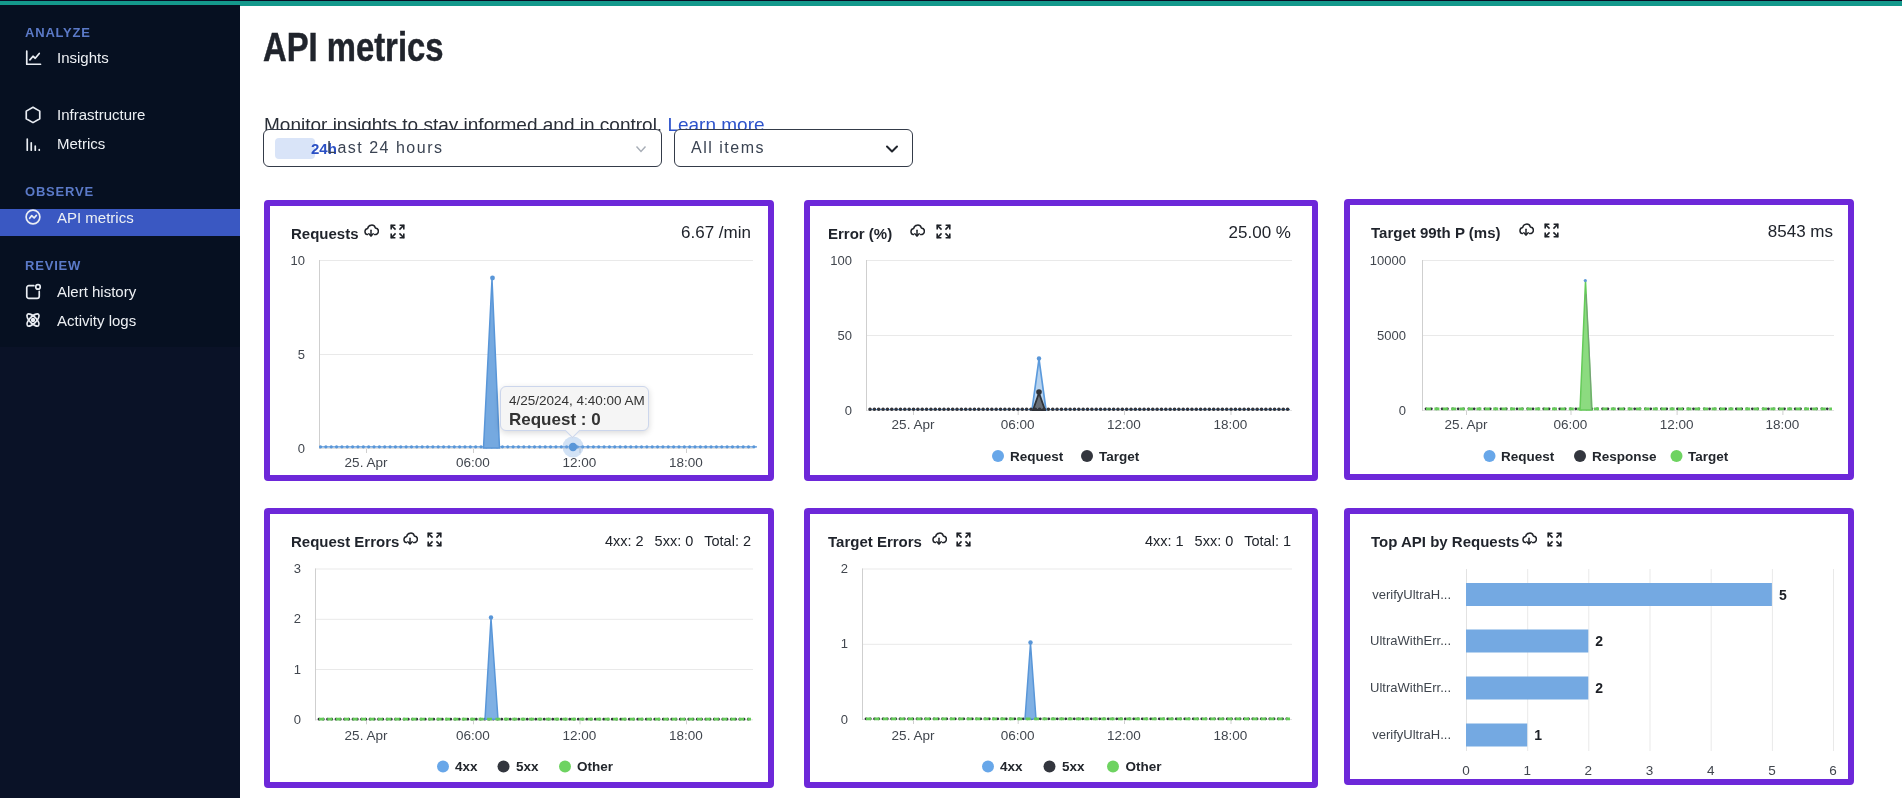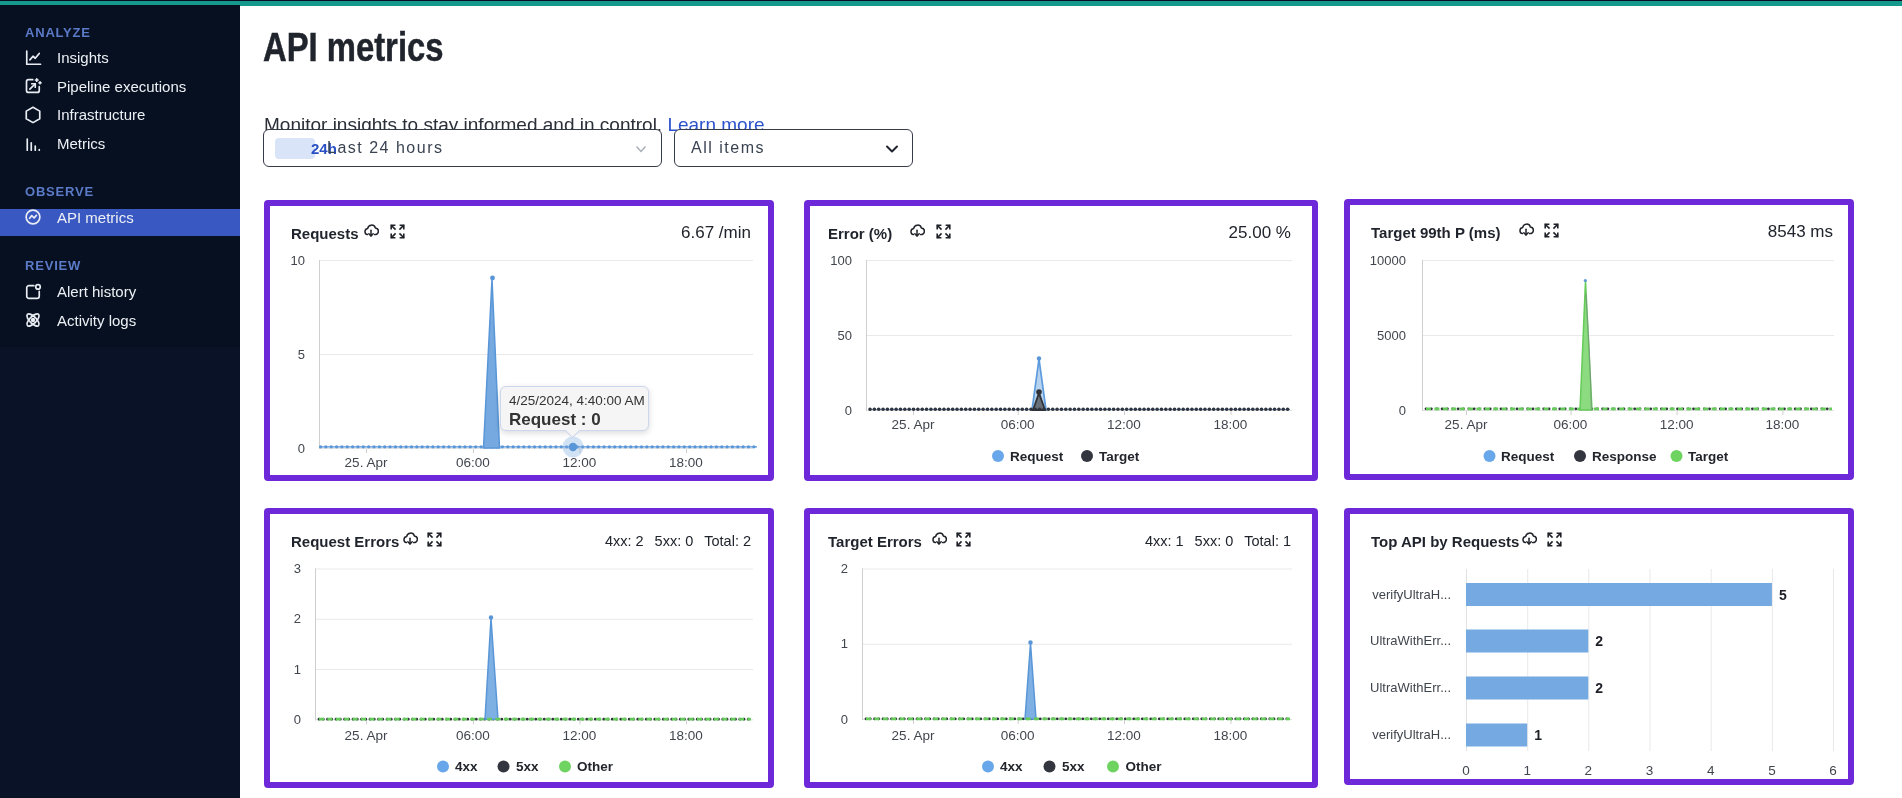--- a/index.html
+++ b/index.html
@@ -38,32 +38,20 @@
 <div class="shead" style="top:20px">ANALYZE</div>
 <div class="sitem" style="top:44px">
         <span class="sic">
           <svg width="20" height="20" viewBox="0 0 16 16" fill="none" stroke="#e9edf3" stroke-width="1.35" stroke-linecap="round" stroke-linejoin="round">
             <path d="M3 2.5 v10.5 h11"></path>
             <path d="M5.5 9.5 L8 6.6 L9.8 8.2 L13 4.4"></path>
           </svg>
         </span>
         <span>Insights</span>
       </div>
-<div class="sitem" style="top:72.5px">
-        <span class="sic">
-          <svg width="20" height="20" viewBox="0 0 16 16" fill="none" stroke="#e9edf3" stroke-width="1.35" stroke-linecap="round" stroke-linejoin="round">
-            <path d="M13 8.5 v3 a1.6 1.6 0 0 1 -1.6 1.6 h-7 a1.6 1.6 0 0 1 -1.6 -1.6 v-7 A1.6 1.6 0 0 1 4.4 2.9 h3.4"></path>
-            <path d="M5.5 10.5 L9.8 6.2"></path>
-            <path d="M9.8 9 V6.2 H7"></path>
-            <path d="M11 2.2 v2 M10 3.2 h2"></path>
-            <path d="M13.6 4.6 v1.6 M12.8 5.4 h1.6"></path>
-          </svg>
-        </span>
-        <span>Pipeline executions</span>
-      </div>
 <div class="sitem" style="top:130px">
         <span class="sic">
           <svg width="20" height="20" viewBox="0 0 16 16" fill="none" stroke="#e9edf3" stroke-width="1.35" stroke-linecap="round" stroke-linejoin="round">
             <path d="M3.4 4 V13"></path>
             <path d="M6.6 7 V13"></path>
             <path d="M9.8 9.6 V13"></path>
             <path d="M13 12.4 V13"></path>
           </svg>
         </span>
         <span>Metrics</span>

